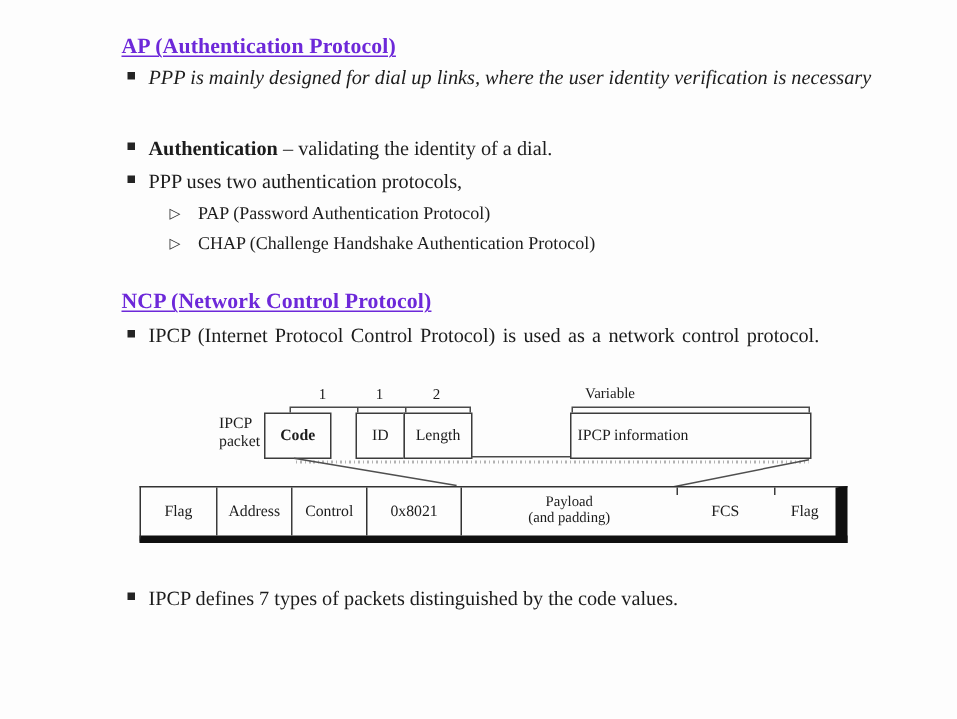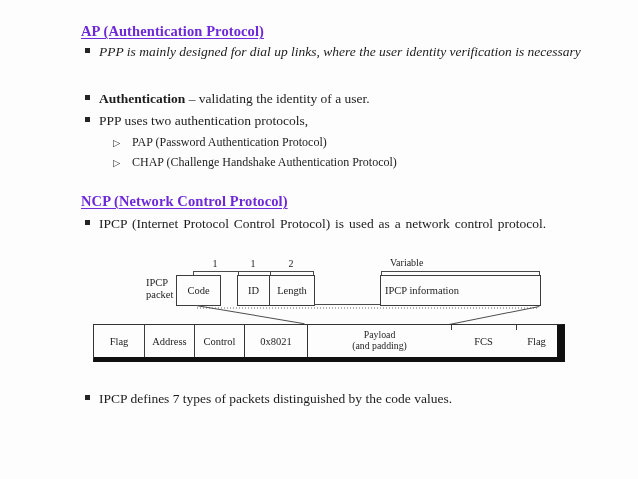--- a/index.html
+++ b/index.html
@@ -31,21 +31,21 @@
   .bold { font-weight:bold; }
 
   
   .dg { position:absolute; font-size:10.5px; color:#1c1c1c; }
   .pkt-label { left:146px; top:277px; width:46px; text-align:left; line-height:11.5px; font-size:10.5px; }
   .fbox {
     position:absolute; top:275px; height:31px; box-sizing:border-box;
     border:1.2px solid #3c3c3c; background:#fdfdfd;
     display:flex; align-items:center; justify-content:center; font-size:10.5px;
   }
-  .box-code   { left:176px; width:45px; }
+  .box-code   { left:176px; width:45px;font-weight:bold; }
   .box-id     { left:237px; width:33px; }
   .box-length { left:269px; width:46px; }
   .box-info   { left:380px; width:161px; justify-content:flex-start; padding-left:4px; }
   .ruler { position:absolute; top:271px; border-top:1px solid #4a4a4a; }
   .ruler-left  { left:193px; width:121px; }
   .ruler-right { left:381px; width:159px; }
   .tick  { position:absolute; top:0; width:1px; height:4px; background:#4a4a4a; }
   .num { position:absolute; top:258px; width:24px; text-align:center; font-size:10px; }
   .num-code { left:203px; } .num-id { left:241px; } .num-length { left:279px; }
   .var-label { left:390px; top:257px; width:80px; font-size:10px; }
@@ -89,21 +89,21 @@
     <span class="sq"></span>
     <span class="wrap">
       <span class="l1">PPP is mainly designed for dial up links, where the user identity verification is</span>
       <span class="l2">necessary</span>
     </span>
   </div>
 
   <div class="bullet" style="top:88px;">
     <span class="sq"></span>
     <span class="txt">
-      <span class="bold">Authentication</span><span> – validating the identity of a user.</span>
+      <span class="bold">Authentication</span><span> – validating the identity of a dial.</span>
     </span>
   </div>
 
   <div class="bullet" style="top:110px;">
     <span class="sq"></span>
     <span class="txt">PPP uses two authentication protocols,</span>
   </div>
 
   <div class="subbullet" style="top:135px;">
     <span class="arr">▷</span>

